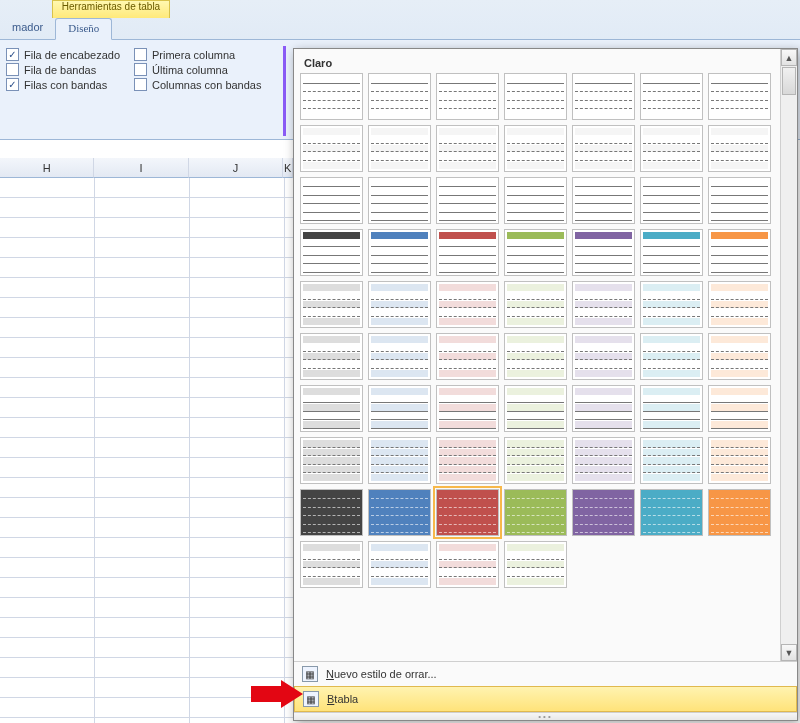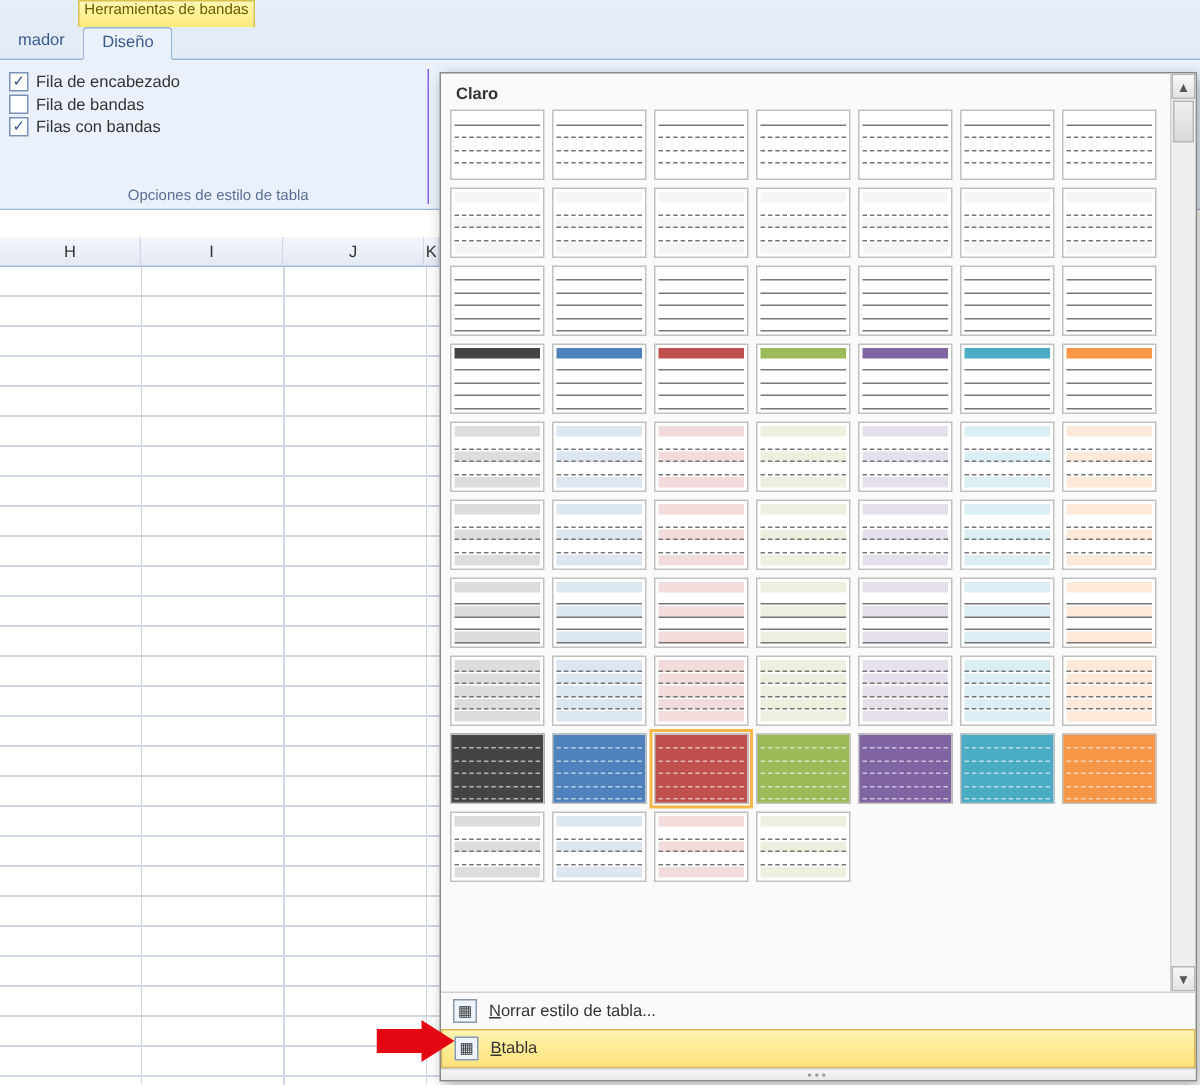--- a/index.html
+++ b/index.html
@@ -41,32 +41,33 @@
     padding: 3px 12px 0 12px;
     color: #3b5b8c;
   }
   .tab.active {
     background: #eaf1fb;
     border: 1px solid #9db7d7;
     border-bottom-color: #eaf1fb;
     border-radius: 3px 3px 0 0;
     margin-bottom: -1px;
     color: #3b5b8c;
+    font-family: Liberation Serif, serif;
   }
   .ribbon-body {
     position: absolute;
     top: 40px; left: 0; right: 0; bottom: 0;
     background: #eaf1fb;
     padding: 6px 2px 2px 6px;
   }
   .group {
     display: inline-block;
     vertical-align: top;
     height: 90px;
-    border-right: 1px solid #8b5cf6;
+    border-right: 3px solid #8b5cf6;
     padding-right: 8px;
     position: relative;
   }
   .group-title {
     position: absolute;
     bottom: 0; left: 0; right: 0;
     text-align: center;
     color: #5a6f95;
     font-size: 10px;
   }
@@ -226,21 +227,21 @@
     position: absolute;
     left: 251px; top: 680px;
     width: 52px; height: 28px;
     pointer-events: none;
   }
 </style>
 </head>
 <body>
 
 <div class="ribbon">
-  <div class="ctx-tab-group">Herramientas de bandas</div>
+  <div class="ctx-tab-group">Herramientas de tabla</div>
   <div class="tab-bar">
     <div class="tab">mador</div>
     <div class="tab active">Diseño</div>
   </div>
   <div class="ribbon-body">
     <div class="group" style="width:280px">
       <div class="cols">
         <div>
           <label class="chk-row">
             <span class="chk checked"></span>
@@ -248,22 +249,35 @@
           </label>
           <label class="chk-row">
             <span class="chk"></span>
             <span>Fila de bandas</span>
           </label>
           <label class="chk-row">
             <span class="chk checked"></span>
             <span>Filas con bandas</span>
           </label>
         </div>
+        <div>
+          <label class="chk-row">
+            <span class="chk"></span>
+            <span>Primera columna</span>
+          </label>
+          <label class="chk-row">
+            <span class="chk"></span>
+            <span>Última columna</span>
+          </label>
+          <label class="chk-row">
+            <span class="chk"></span>
+            <span>Columnas con bandas</span>
+          </label>
+        </div>
       </div>
-      <div class="group-title">Opciones de estilo de tabla</div>
     </div>
   </div>
 </div>
 
 <div class="sheet-wrap">
   <div class="colhdr">
     <div>H</div>
     <div>I</div>
     <div>J</div>
     <div style="width:10px;overflow:hidden">K</div>
@@ -776,21 +790,21 @@
     <div class="scrollbar">
       <div class="btn">▲</div>
       <div class="thumb"></div>
       <div class="btn" style="position:absolute;bottom:0;left:0;right:0">▼</div>
     </div>
   </div>
 
   <div class="menu">
     <div class="menu-item">
       <span class="mi-icon">▦</span>
-      <span><u>N</u><span id="lbl-new">orrar estilo de tabla...</span></span>
+      <span><u>N</u><span id="lbl-new">uevo estilo de orrar...</span></span>
     </div>
     <div class="menu-item hl">
       <span class="mi-icon">▦</span>
       <span><u>B</u><span id="lbl-clear">tabla</span></span>
     </div>
   </div>
   <div class="gallery-resize">•••</div>
 </div>
 
 <svg class="arrow" viewBox="0 0 52 28">

